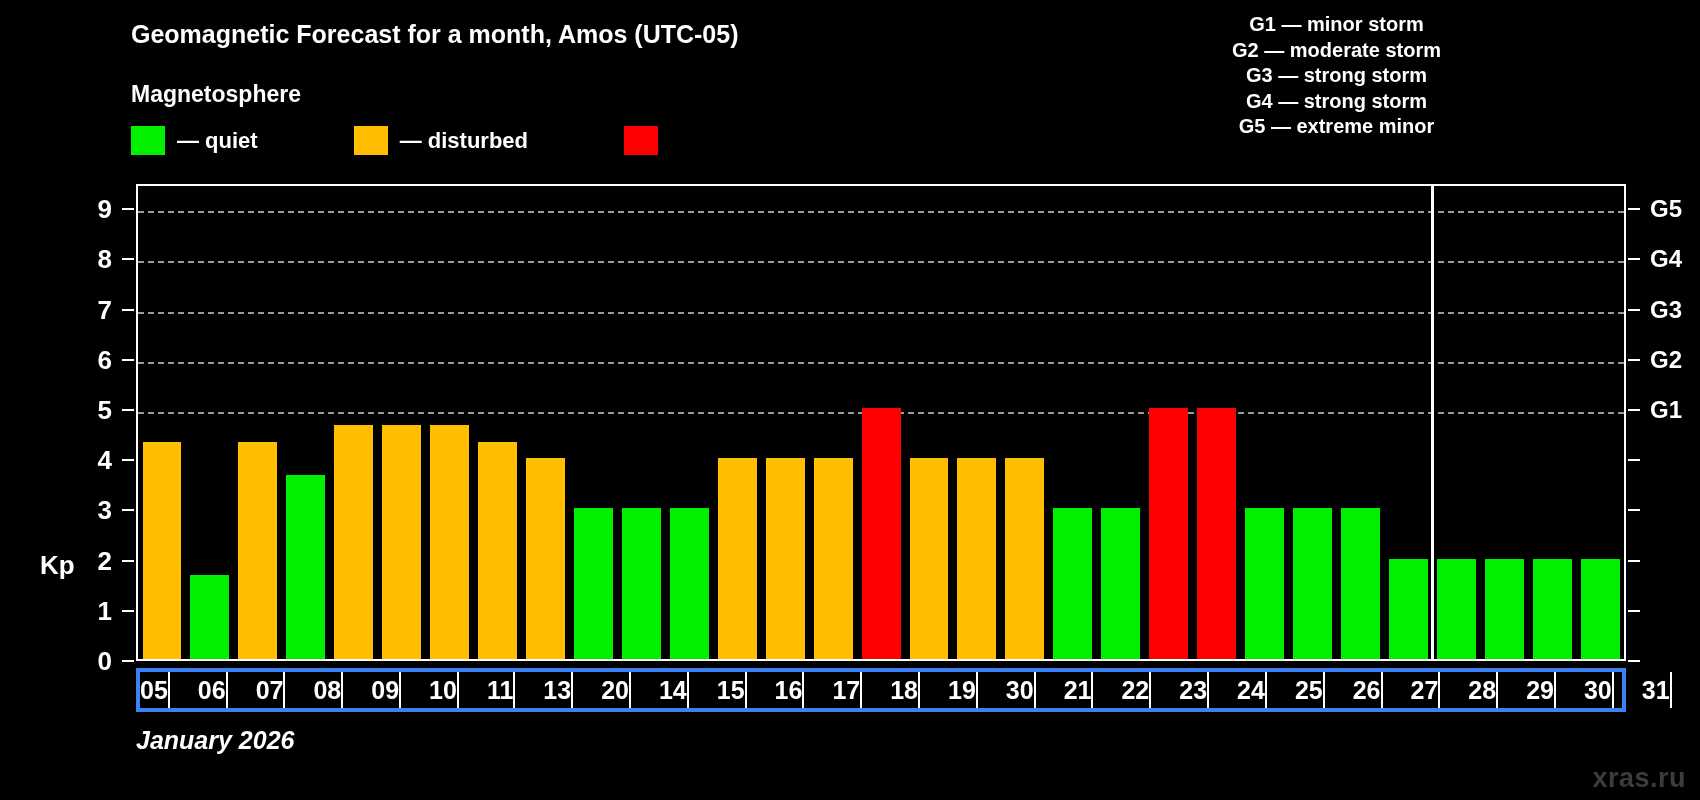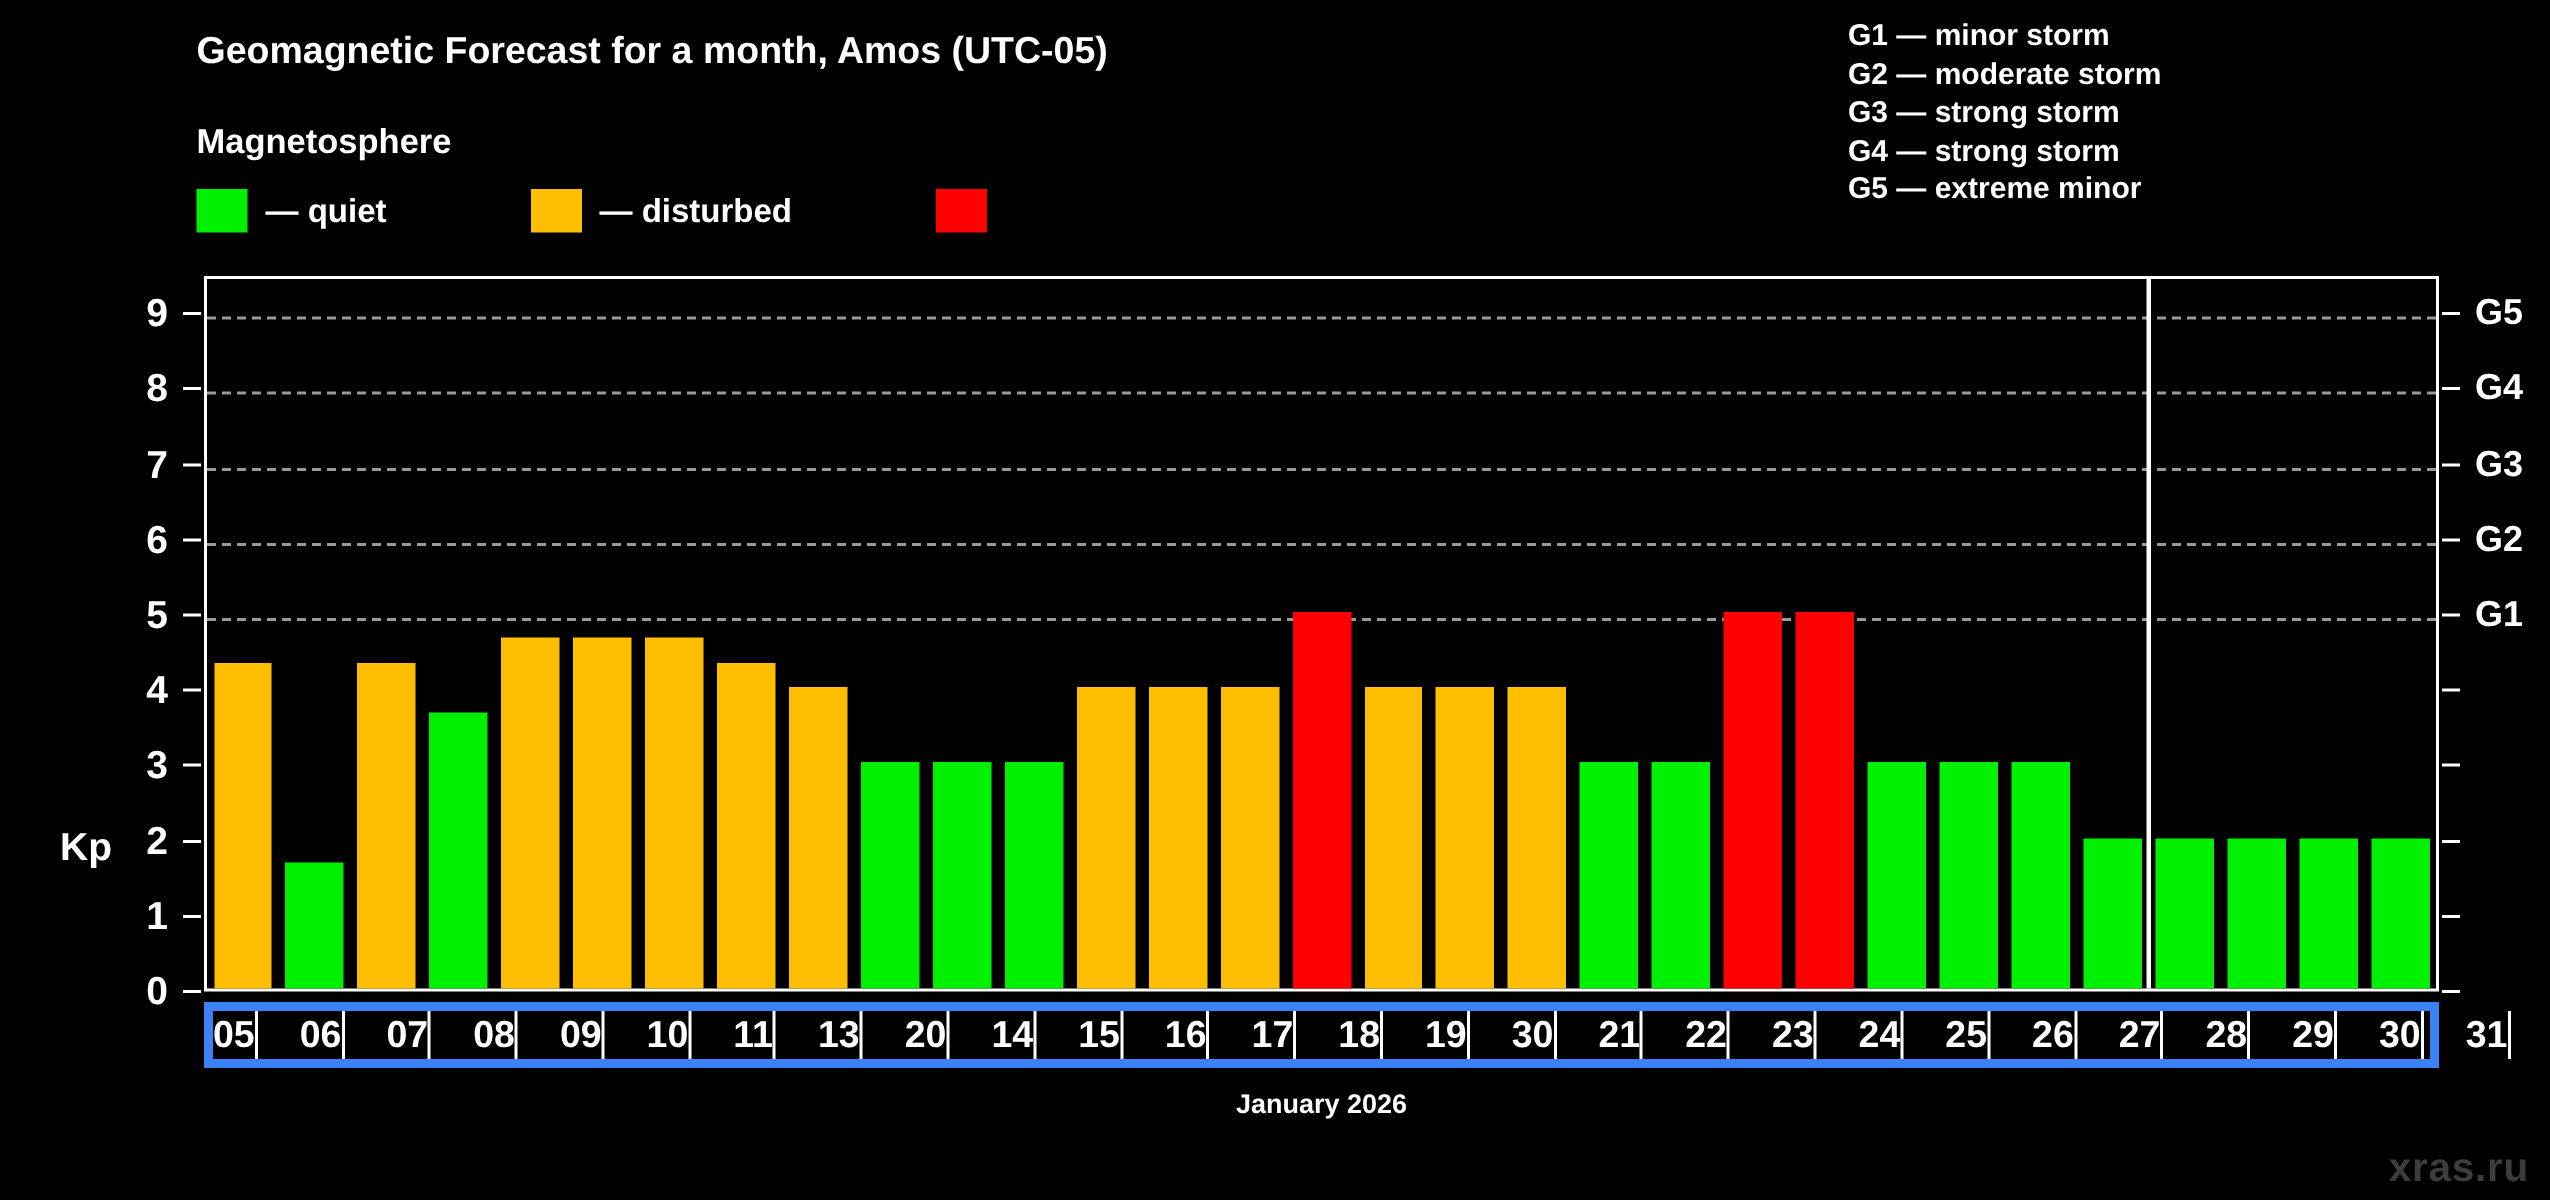--- a/index.html
+++ b/index.html
@@ -37,21 +37,21 @@
     margin-left:12px;white-space:nowrap;
   }
 
   
   #storm-legend{
     position:absolute;left:1232px;top:12px;
     display:flex;flex-direction:column;
   }
   .storm-row{
     font-size:20px;font-weight:bold;color:#fff;
-    line-height:25.5px;white-space:nowrap;
+    line-height:25.5px;white-space:nowrap;text-align:center;
   }
 
   
   #plot-frame{
     position:absolute;
     left:136px;top:184px;
     width:1490px;height:477px;
     border:2px solid #ffffff;
     box-sizing:border-box;
     background:#000;
@@ -117,37 +117,37 @@
   }
   .gtickmark-minor{
     position:absolute;left:2px;width:12px;height:0;
     border-top:2px solid #fff;transform:translateY(-50%);
   }
 
   
   #x-axis-days{
     position:absolute;left:136px;top:668px;width:1490px;height:44px;
     display:flex;
-    border:6px solid #3b82f6;
+    border:4px solid #3b82f6;
     box-sizing:border-box;
     gap:28px;
   }
   .day-cell{
     flex:1 1 0;
     display:flex;align-items:center;justify-content:center;
     font-size:25px;font-weight:bold;color:#fff;
     border-right:2px solid #ffffff;
     box-sizing:border-box;
   }
   .day-cell:last-child{border-right:none;}
 
   #x-axis-title{
     position:absolute;left:136px;top:726px;width:1490px;
-    text-align:center;
-    font-size:18px;font-weight:bold;color:#fff;
+    text-align:left;
+    font-size:25px;font-weight:bold;color:#fff;font-style:italic;
   }
 
   #watermark{
     position:absolute;right:14px;bottom:6px;
     font-size:27px;font-weight:bold;color:#3c3c3c;
     letter-spacing:0.5px;
   }
 </style>
 </head>
 <body>

